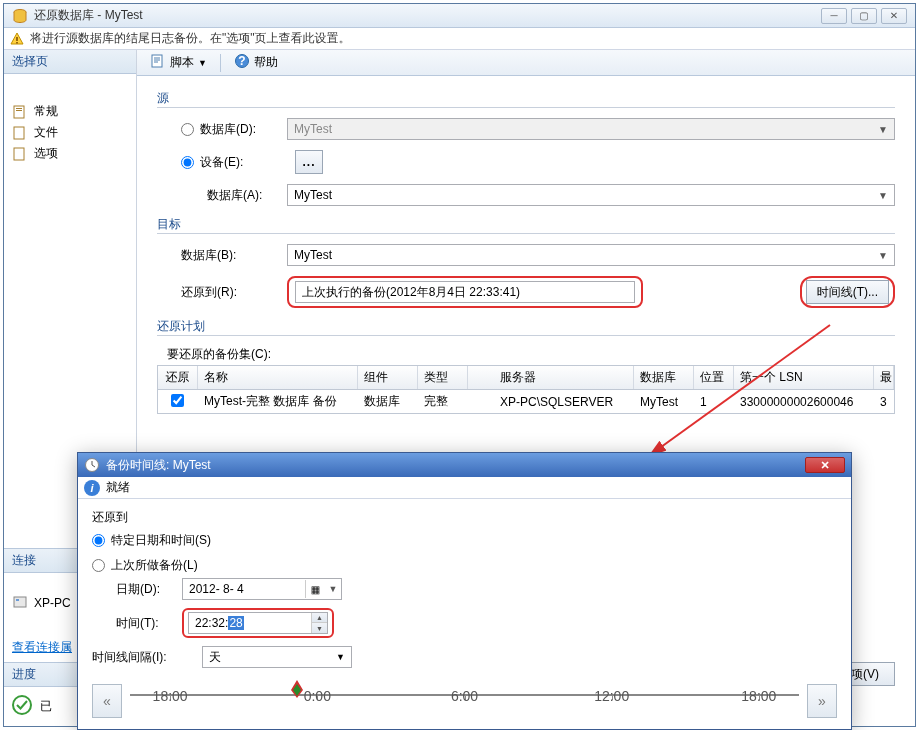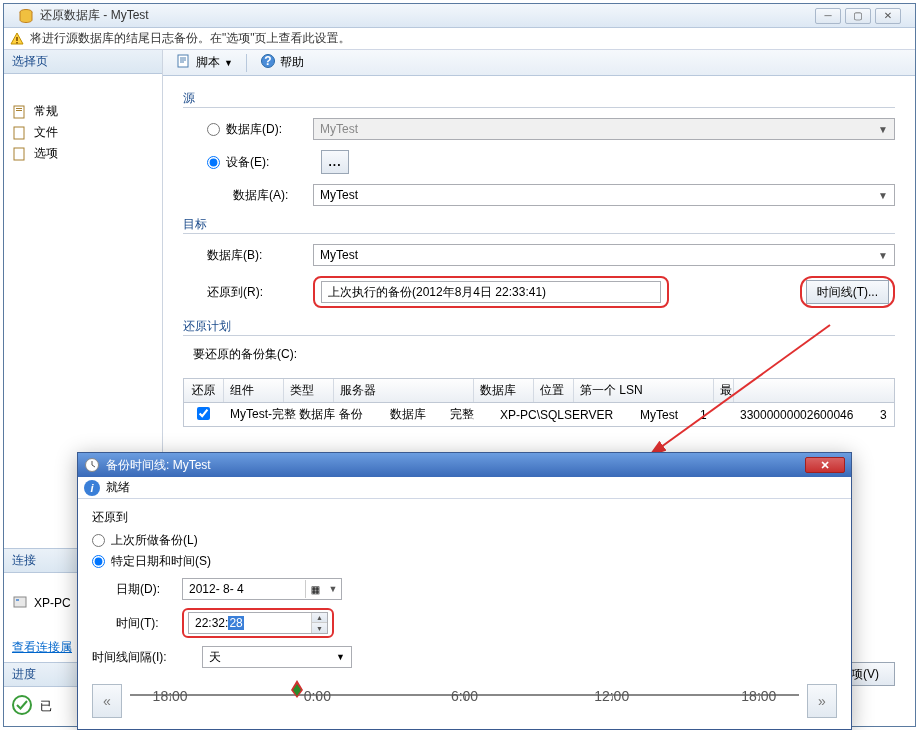--- a/index.html
+++ b/index.html
@@ -1,20 +1,20 @@
 <!DOCTYPE html>
 <html><head>
 <meta charset="utf-8">
 <style>
 * { box-sizing: border-box; margin: 0; padding: 0; font-family: "Microsoft YaHei", "Segoe UI", Tahoma, sans-serif; font-size: 12px; }
 body { background: #fff; width: 919px; height: 730px; position: relative; overflow: hidden; }
 
 
 .main-window { position: absolute; left: 3px; top: 3px; width: 913px; height: 724px; border: 1px solid #5a7aa0; background: #fff; }
-.titlebar { height: 24px; background: linear-gradient(#f3f7fb, #dde8f4); display: flex; align-items: center; padding: 0 14px; border-bottom: 1px solid #b8c8dc; }
+.titlebar { height: 24px; background: linear-gradient(#f3f7fb, #dde8f4); display: flex; align-items: center; padding: 0 8px; border-bottom: 1px solid #b8c8dc; }
 .titlebar .icon-db { width: 16px; height: 16px; margin-right: 6px; }
 .titlebar .title-text { flex: 1; color: #333; }
 .titlebar .win-btns { display: flex; gap: 4px; }
 .win-btn { width: 26px; height: 16px; border: 1px solid #a9b8cb; border-radius: 2px; background: linear-gradient(#f5f8fc,#dfe8f2); display: flex; align-items: center; justify-content: center; color: #555; font-size: 10px; cursor: pointer; }
 
 .info-bar { height: 22px; background: #fff; border-bottom: 1px solid #d0d7e5; display: flex; align-items: center; padding: 0 6px; color: #333; }
 .info-bar .warn-icon { width: 14px; height: 14px; margin-right: 6px; }
 
 .main-body { display: flex; height: calc(100% - 46px); }
 
@@ -53,21 +53,21 @@
 
 .highlight-red { border:2px solid #e03030; border-radius:8px; padding:3px 6px; display:inline-block; }
 .timeline-btn { height:24px; padding:0 10px; border:1px solid #9aa6b5; background:linear-gradient(#f7f9fc,#e2e9f1); cursor:pointer; }
 .timeline-btn-wrap { border:2px solid #e03030; border-radius:12px; padding:2px 4px; }
 
 .grid { border:1px solid #c0c8d4; }
 .grid-head { display:flex; background:linear-gradient(#fefefe,#ebeff4); border-bottom:1px solid #c0c8d4; }
 .grid-head .gh { padding:3px 6px; border-right:1px solid #d4dae3; white-space:nowrap; }
 .grid-row { display:flex; align-items:center; }
 .grid-row .gc { padding:3px 6px; border-right:1px solid transparent; white-space:nowrap; }
-.gh0,.gc0{width:40px; text-align:center;} .gh1,.gc1{width:160px;} .gh2,.gc2{width:60px;} .gh3,.gc3{width:50px;} .gh4,.gc4{width:140px;} .gh5,.gc5{width:60px;} .gh6,.gc6{width:40px;} .gh7,.gc7{width:140px;} .gh8,.gc8{width:20px;}
+.gh0,.gc0{width:40px; text-align:center;} .gh1,.gc1{width:160px;} .gh2,.gc2{width:60px;} .gh3,.gc3{width:50px;} .gh4,.gc4{width:140px;margin-left:26px;} .gh5,.gc5{width:60px;} .gh6,.gc6{width:40px;} .gh7,.gc7{width:140px;} .gh8,.gc8{width:20px;}
 
 .right-btn-col { position:absolute; right:20px; bottom:40px; display:flex; flex-direction:column; gap:4px; }
 .verify-btn { width:60px; height:24px; border:1px solid #9aa6b5; background:linear-gradient(#f7f9fc,#e2e9f1); cursor:pointer; }
 
 
 .arrow-line { position:absolute; pointer-events:none; }
 
 
 .dialog { position:absolute; left:77px; top:452px; width:775px; height:278px; border:1px solid #3a5a90; background:#fff; box-shadow:0 4px 20px rgba(0,0,0,0.3); z-index:10; }
 .dlg-title { height:24px; background:linear-gradient(#6b9de0,#3a6ab8); display:flex; align-items:center; padding:0 6px; color:#fff; }
@@ -257,24 +257,25 @@
             <span class="timeline-btn-wrap">
               <button class="timeline-btn">时间线(T)...</button>
             </span>
           </div>
         </div>
 
         <div class="group-label" style="margin-top:10px">
           <span>还原计划</span>
           <div class="group-line"></div>
         </div>
-        <div style="margin-bottom:15px; padding-left:10px">要还原的备份集(C):</div>
+        <div style="margin-bottom:2px; padding-left:10px">要还原的备份集(C):</div>
         <div class="grid">
           <div class="grid-head">
             <div class="gh gh0">还原</div>
+            <div class="gh gh1">名称</div>
             <div class="gh gh2">组件</div>
             <div class="gh gh3">类型</div>
             <div class="gh gh4">服务器</div>
             <div class="gh gh5">数据库</div>
             <div class="gh gh6">位置</div>
             <div class="gh gh7">第一个 LSN</div>
             <div class="gh gh8">最</div>
           </div>
           <div class="grid-row">
             <div class="gc gc0"><input type="checkbox" checked="" style=""></div>
@@ -314,27 +315,27 @@
         </svg></span>
     <span class="t">备份时间线: MyTest</span>
     <div class="close-x">✕</div>
   </div>
   <div class="dlg-status">
     <span class="info-i">i</span>
     <span>就绪</span>
   </div>
   <div class="dlg-body">
     <div style="margin-bottom:6px">还原到</div>
+    <div class="dlg-row">
+      <input type="radio" checked="" style="margin-right: 6px;">
+      <span>特定日期和时间(S)</span>
+    </div>
     <div class="dlg-row" style="margin-bottom:4px">
       <input type="radio" style="margin-right: 6px;">
       <span>上次所做备份(L)</span>
-    </div>
-    <div class="dlg-row">
-      <input type="radio" checked="" style="margin-right: 6px;">
-      <span>特定日期和时间(S)</span>
     </div>
     <div class="dlg-row">
       <div class="dlbl">日期(D):</div>
       <div class="date-picker">
         <span class="dp-text">2012- 8- 4</span>
         <span class="dp-cal">▦</span>
         <span class="dp-arrow">▼</span>
       </div>
     </div>
     <div class="dlg-row">

